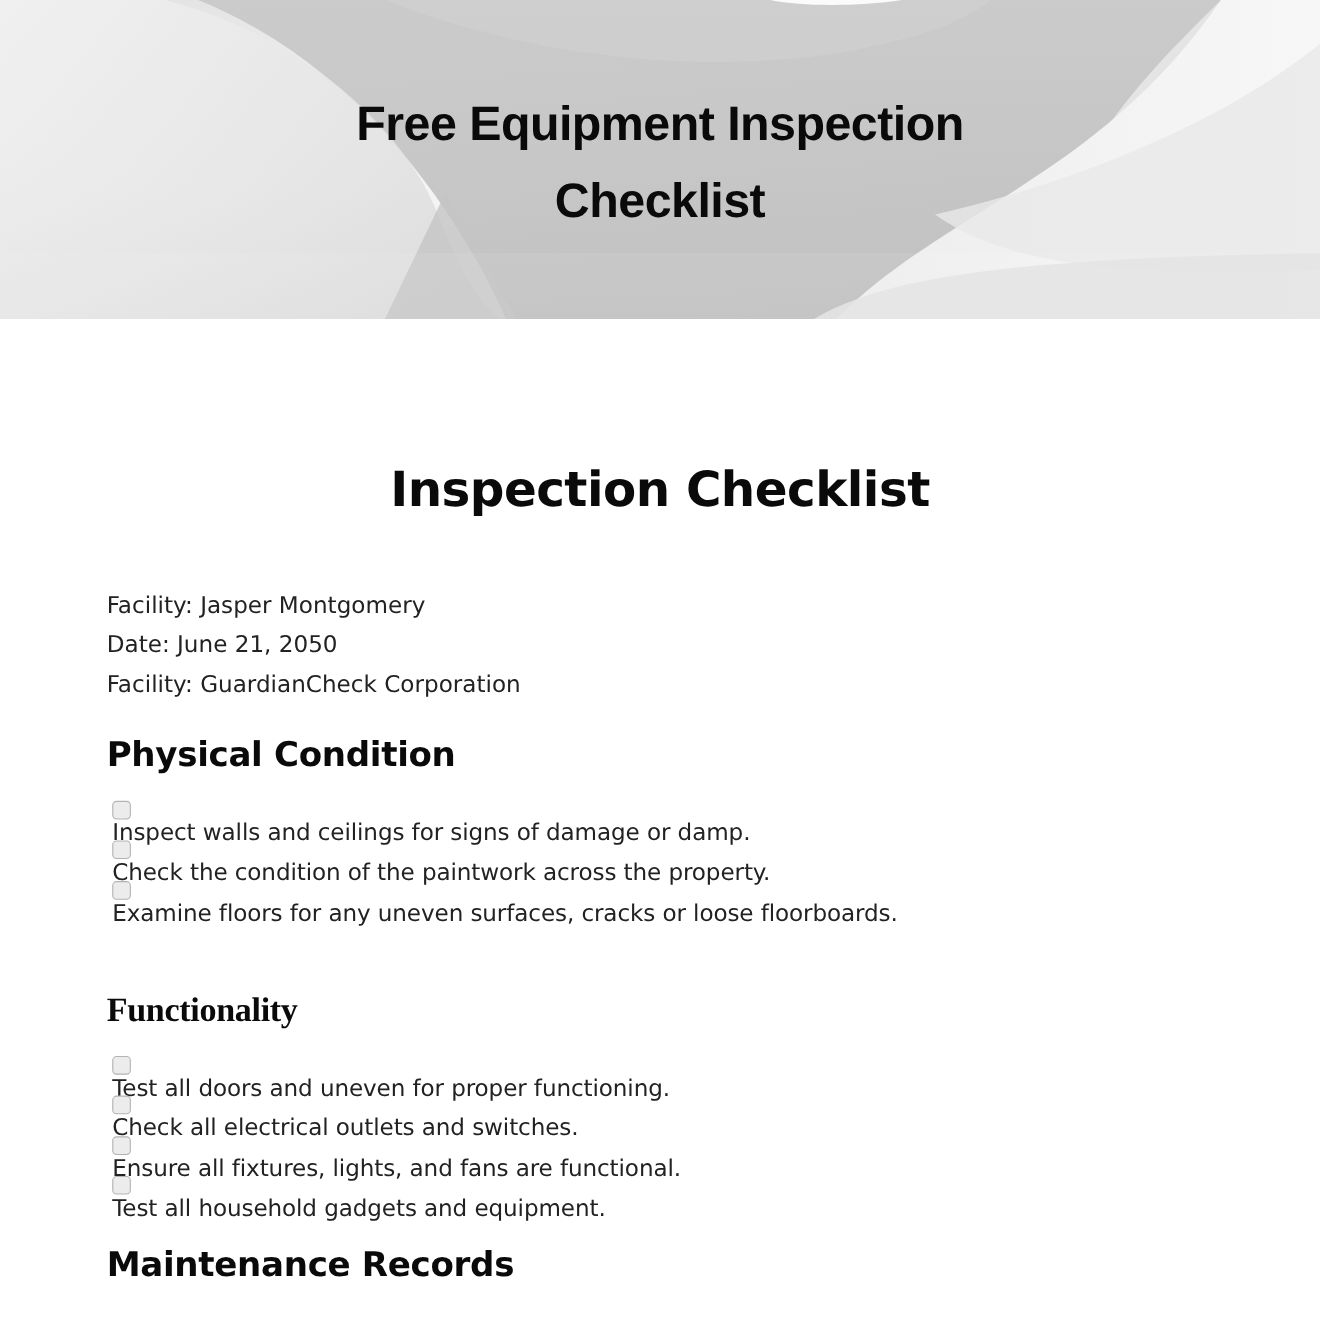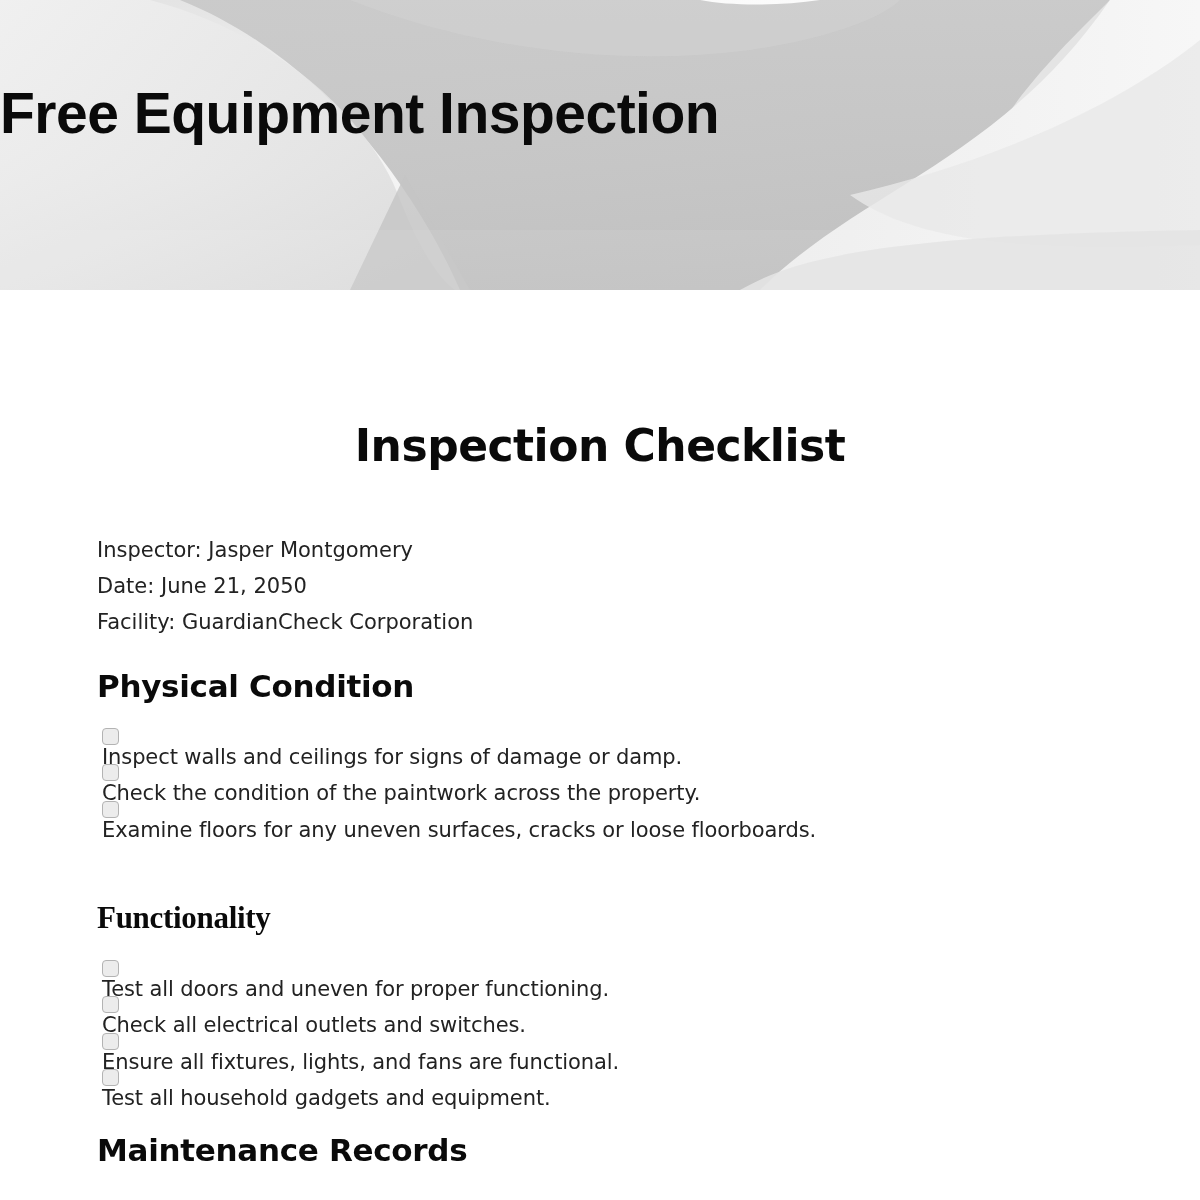--- a/index.html
+++ b/index.html
@@ -27,23 +27,24 @@
     .header-banner svg {
       position: absolute;
       left: 0;
       top: 0;
     }
     .banner-title {
       position: absolute;
       left: 0;
       top: 78px;
       width: 1200px;
+      text-align: center;
       font-family: "Liberation Sans", sans-serif;
       font-weight: 700;
-      font-size: 57px;
+      font-size: 44px;
       line-height: 70px;
       color: #0a0a0a;
       letter-spacing: -0.5px;
       margin: 0;
     }
     .doc-title {
       position: absolute;
       left: 0;
       top: 418px;
       width: 1200px;
@@ -148,27 +149,28 @@
     <path d="M 1200 40 C 1100 120, 960 170, 850 195 C 900 230, 980 255, 1200 245 Z" fill="#e9e9e9" opacity="0.8"></path>
 
     <path d="M 350 290 L 405 175 L 470 290 Z" fill="#c4c4c4" opacity="0.8"></path>
 
     <path d="M 740 290 C 800 255, 900 235, 1200 230 L 1200 290 Z" fill="#e2e2e2" opacity="0.9"></path>
 
     <rect x="0" y="230" width="1200" height="60" fill="#ffffff" opacity="0.08"></rect>
   </svg>
   <h1 class="banner-title">
     <span>Free Equipment Inspection</span><br>
+    <span>Checklist</span>
   </h1>
 </div>
 
 <h2 class="doc-title">Inspection Checklist</h2>
 
 <div class="meta">
-  <div>Inspector: Jasper Montgomery</div>
+  <div>Facility: Jasper Montgomery</div>
   <div>Date: June 21, 2050</div>
   <div>Facility: GuardianCheck Corporation</div>
 </div>
 
 <h3 class="section-heading" style="top:666px;">Physical Condition</h3>
 <ul class="checklist" style="top:728px;">
   <li class="check-item">
     <span class="checkbox"></span>
     <span class="check-label">Inspect walls and ceilings for signs of damage or damp.</span>
   </li>

